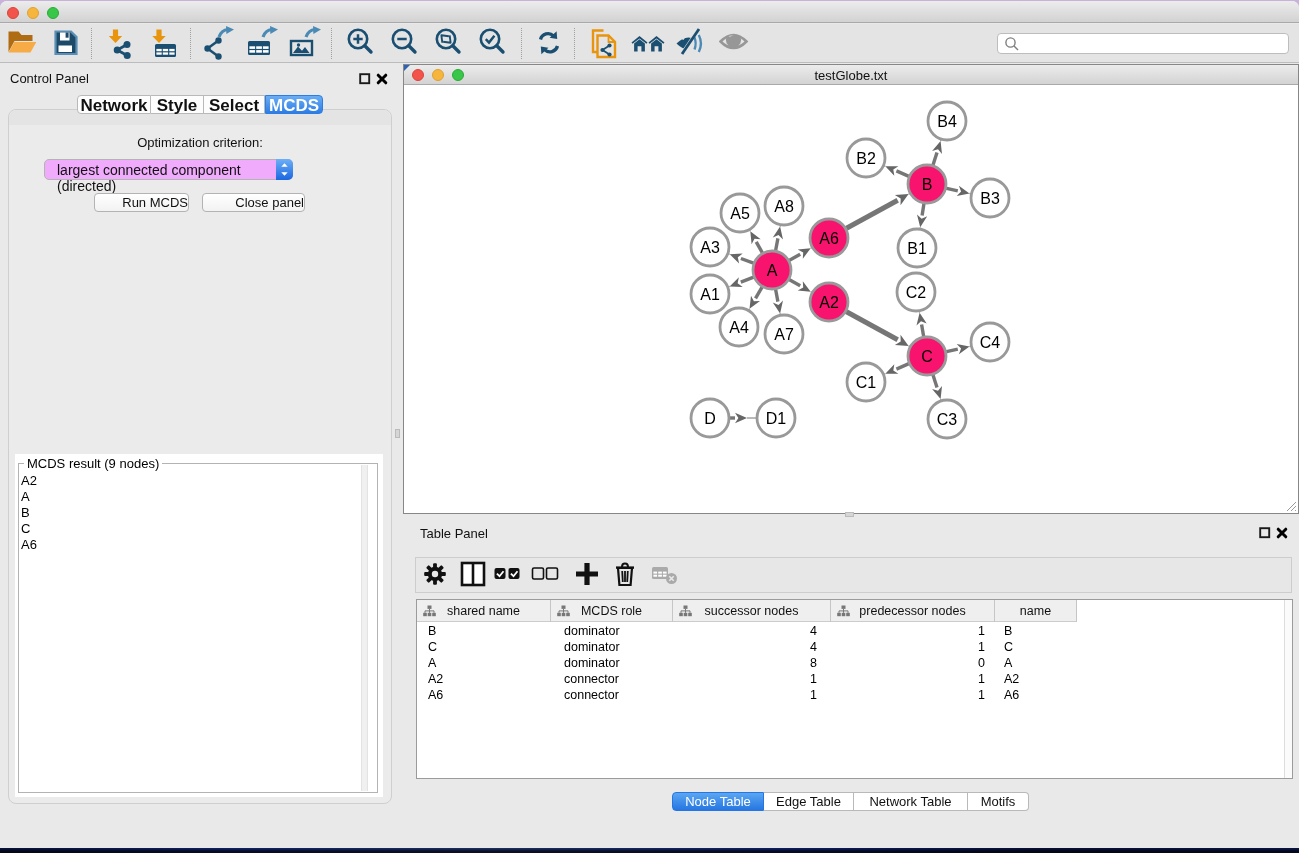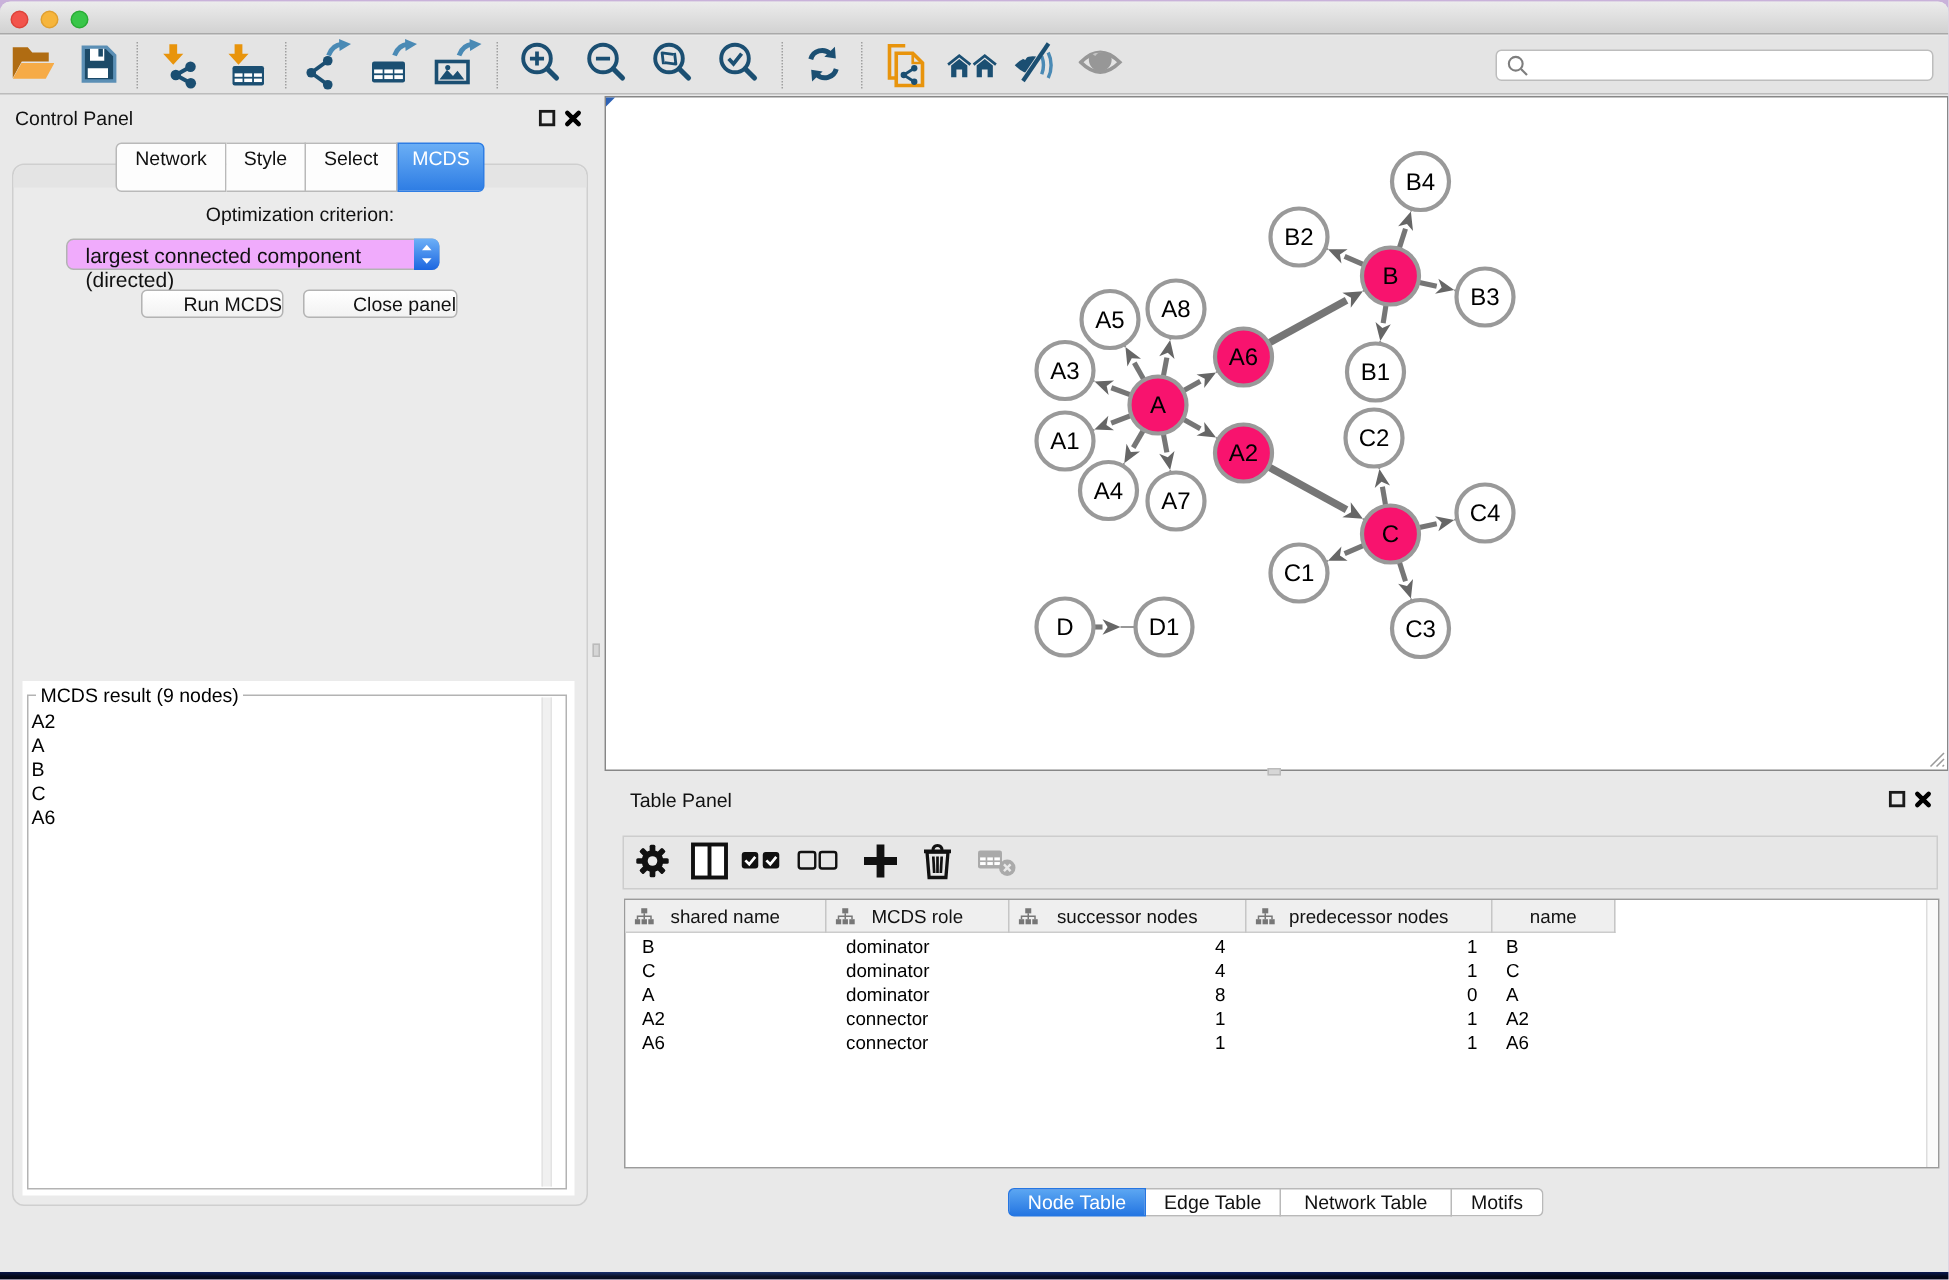--- a/index.html
+++ b/index.html
@@ -6,21 +6,21 @@
 #win { position:absolute; left:0; top:1px; width:1299px; height:847px; background:#e9e9e9; border-radius:7px 7px 0 0; overflow:hidden; }
 #titlebar { position:absolute; left:0; top:0; width:100%; height:22px; background:linear-gradient(#ececec,#d2d2d2); border-bottom:1px solid #a9a9a9; }
 #titlebar .tt { position:absolute; width:100%; text-align:center; top:4px; font-size:13px; color:#3c3c3c; }
 .light { position:absolute; top:6px; width:12px; height:12px; border-radius:50%; }
 #toolbar { position:absolute; left:0; top:23px; width:100%; height:39px; background:#e4e4e4; border-bottom:1px solid #bcbcbc; }
 .tbsep { position:absolute; top:4px; height:31px; border-left:1px dotted #9f9f9f; }
 #search { position:absolute; left:997px; top:9px; width:292px; height:21px; background:#fff; border:1px solid #bdbdbd; border-radius:4px; }
 
 #cp-title { position:absolute; left:10px; top:70px; font-size:13px; color:#111; }
 .wicon { position:absolute; font-size:12px; color:#222; }
-.tab { z-index:3; position:absolute; top:94px; height:33px; background:#fdfdfd; border:1px solid #b9b9b9; font-size:13px; color:#111; text-align:center; line-height:20px; }
+.tab { z-index:3; position:absolute; top:94px; height:19px; background:#fdfdfd; border:1px solid #b9b9b9; font-size:17px; color:#111; text-align:center; line-height:20px;font-weight:bold; }
 .tabsel { background:linear-gradient(#6aaef5,#2e7de4); color:#fff; border-color:#2e7de4; }
 #cp-frame { position:absolute; left:8px; top:108px; width:384px; height:695px; border:1px solid #cfcfcf; border-radius:8px; background:#ebebeb; }
 #cp-band { position:absolute; left:0px; top:0px; width:382px; height:15px; background:#e4e4e4; border-radius:8px 8px 0 0; }
 #opt-label { position:absolute; left:0; top:25px; width:100%; text-align:center; font-size:13px; color:#111; }
 #dropdown { position:absolute; left:35px; top:49px; width:249px; height:21px; background:#f0abfc; border:1px solid #b3b3b3; border-radius:5px; }
 #dropdown .dtext { position:absolute; left:12px; top:2px; font-size:14px; color:#111; }
 #dropdown .darrow { position:absolute; right:-1px; top:-1px; width:17px; height:21px; border-radius:0 5px 5px 0; background:linear-gradient(#6db0f7,#1c66e0); }
 .btn { position:absolute; top:83px; height:19px; background:linear-gradient(#ffffff,#f2f2f2); border:1px solid #b3b3b3; border-radius:4px; font-size:13px; color:#111; text-align:right; line-height:18px; }
 #result-white { position:absolute; left:15px; top:453px; width:368px; height:343px; background:#fff; }
 #result-border { position:absolute; left:18px; top:462px; width:360px; height:330px; border:1px solid #b3b3b3; box-shadow:1px 1px 0 rgba(255,255,255,.85); }
@@ -222,20 +222,26 @@
     <div class="btn" style="left:193px; width:103px;">Close panel</div>
   </div>
   <div id="result-white"></div>
   <div id="result-border"></div>
   <div id="result-label">MCDS result (9 nodes)</div>
   <div id="result-list">A2<br>A<br>B<br>C<br>A6</div>
   <div id="result-sb"></div>
 
   <div id="netwin">
     <div id="netcorner"></div>
+    <div id="nettitle">
+      <div class="light" style="left:8px; top:4px; width:12px; height:12px; background:#f2544c; border:1px solid #dd4339;"></div>
+      <div class="light" style="left:28px; top:4px; width:12px; height:12px; background:#f6b53c; border:1px solid #e0a030;"></div>
+      <div class="light" style="left:48px; top:4px; width:12px; height:12px; background:#39c649; border:1px solid #2aac35;"></div>
+      <div class="tt">testGlobe.txt</div>
+    </div>
     <svg style="position:absolute;left:0;top:21px" width="894" height="427" viewBox="0 0 894 427">
       <line x1="325.6" y1="200.4" x2="324.2" y2="201.0" stroke="#8d8d8d" stroke-width="1.2"></line>
 <line x1="350.3" y1="190.9" x2="336.8" y2="196.1" stroke="#767676" stroke-width="3.4"></line>
 <polygon points="325.6,200.4 334.9,191.2 333.6,197.3 338.7,200.9" fill="#666"></polygon>
 <line x1="325.7" y1="168.3" x2="324.3" y2="167.8" stroke="#8d8d8d" stroke-width="1.2"></line>
 <line x1="350.2" y1="177.4" x2="336.9" y2="172.5" stroke="#767676" stroke-width="3.4"></line>
 <polygon points="325.7,168.3 338.7,167.6 333.8,171.3 335.1,177.4" fill="#666"></polygon>
 <line x1="345.5" y1="222.8" x2="344.8" y2="224.1" stroke="#8d8d8d" stroke-width="1.2"></line>
 <line x1="358.5" y1="200.4" x2="351.5" y2="212.4" stroke="#767676" stroke-width="3.4"></line>
 <polygon points="345.5,222.8 347.0,209.8 349.9,215.3 356.0,215.0" fill="#666"></polygon>

